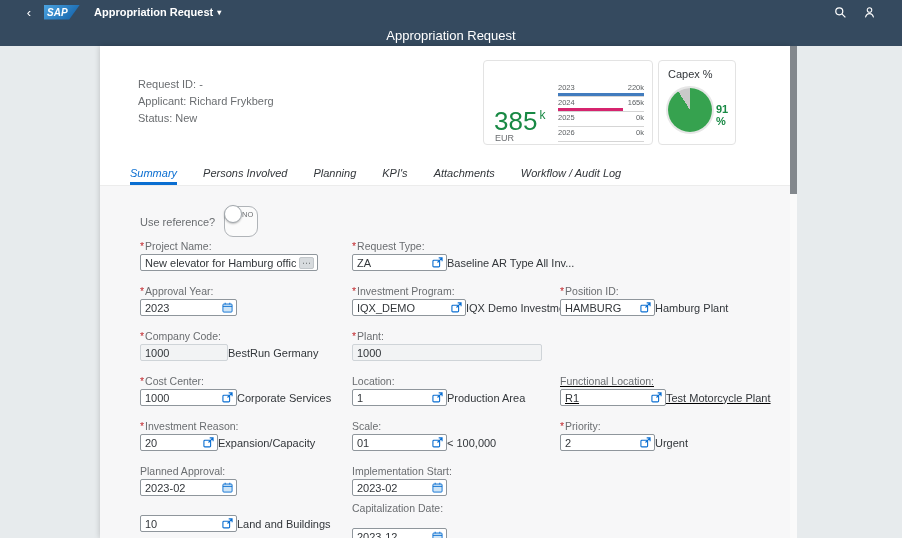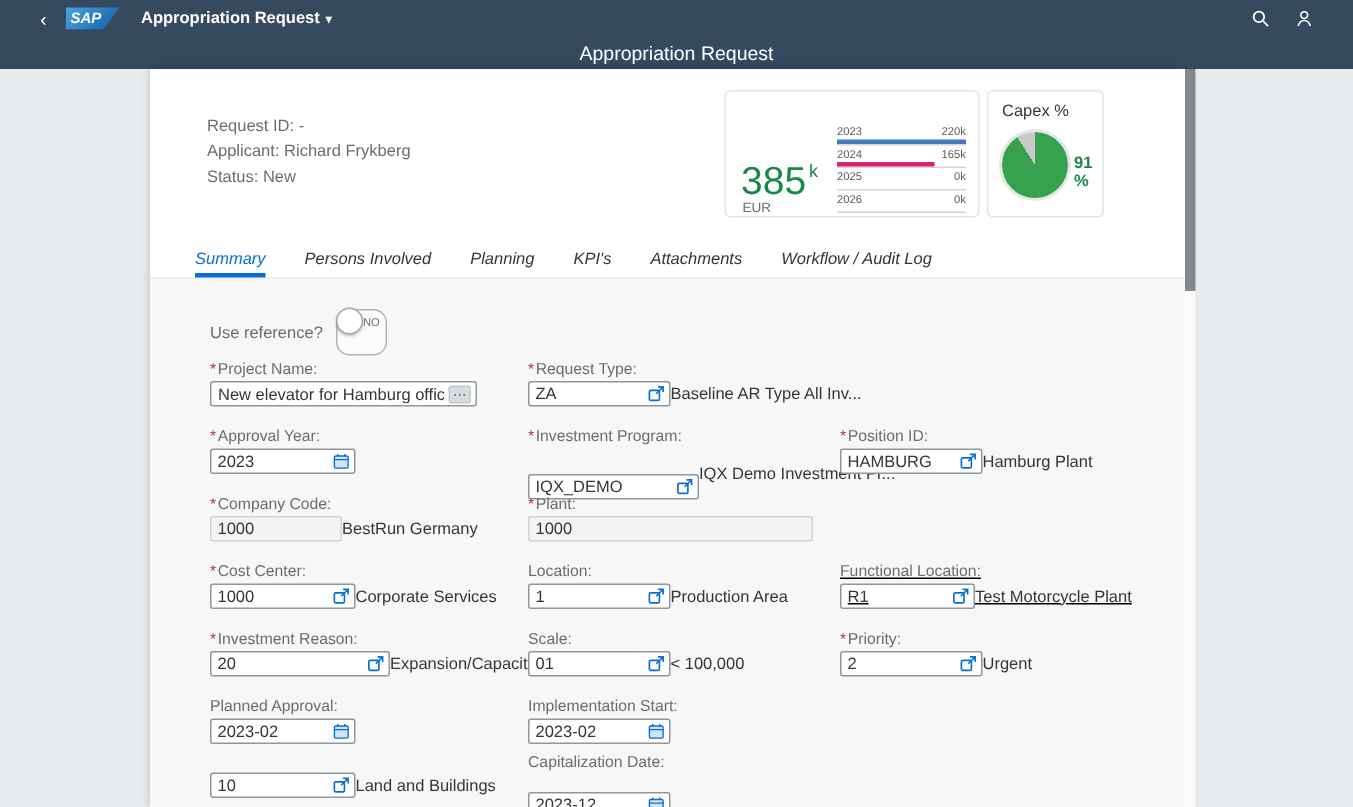--- a/index.html
+++ b/index.html
@@ -238,21 +238,21 @@
                 <line x1="3.5" y1="0.8" x2="3.5" y2="2.6" stroke="#0a6ed1"></line>
                 <line x1="8.5" y1="0.8" x2="8.5" y2="2.6" stroke="#0a6ed1"></line>
               </svg>
             </span>
         </div>
       </div>
     </div>
     <div class="field" style="left:252px; top:99px;">
       <div class="f-label req">Investment Program:</div>
       <div class="f-row">
-        <div class="f-input" style="width:114px;margin-top:17px;">
+        <div class="f-input" style="width:114px;">
           <input value="IQX_DEMO" style="">
           <span class="f-icon">
               <svg width="11" height="11" viewBox="0 0 12 12">
                 <rect x="1" y="3.5" width="7.3" height="7.3" rx="1" fill="none" stroke="#0a6ed1" stroke-width="1.2"></rect>
                 <path d="M6 6 L10.8 1.2 M7.3 1 H11 V4.7" fill="none" stroke="#0a6ed1" stroke-width="1.2"></path>
               </svg>
             </span>
         </div>
         <span class="f-desc">IQX Demo Investment Pr...</span>
       </div>
@@ -317,37 +317,37 @@
                 <path d="M6 6 L10.8 1.2 M7.3 1 H11 V4.7" fill="none" stroke="#0a6ed1" stroke-width="1.2"></path>
               </svg>
             </span>
         </div>
         <span class="f-desc">Production Area</span>
       </div>
     </div>
     <div class="field" style="left:460px; top:189px;text-decoration:underline;">
       <div class="f-label">Functional Location:</div>
       <div class="f-row">
-        <div class="f-input" style="width:90px;">
+        <div class="f-input" style="width:106px;">
           <input value="R1" style="">
           <span class="f-icon">
               <svg width="11" height="11" viewBox="0 0 12 12">
                 <rect x="1" y="3.5" width="7.3" height="7.3" rx="1" fill="none" stroke="#0a6ed1" stroke-width="1.2"></rect>
                 <path d="M6 6 L10.8 1.2 M7.3 1 H11 V4.7" fill="none" stroke="#0a6ed1" stroke-width="1.2"></path>
               </svg>
             </span>
         </div>
         <span class="f-desc">Test Motorcycle Plant</span>
       </div>
     </div>
 
     <div class="field" style="left:40px; top:234px;">
       <div class="f-label req">Investment Reason:</div>
       <div class="f-row">
-        <div class="f-input" style="width:120px;">
+        <div class="f-input" style="width:78px;">
           <input value="20" style="">
           <span class="f-icon">
               <svg width="11" height="11" viewBox="0 0 12 12">
                 <rect x="1" y="3.5" width="7.3" height="7.3" rx="1" fill="none" stroke="#0a6ed1" stroke-width="1.2"></rect>
                 <path d="M6 6 L10.8 1.2 M7.3 1 H11 V4.7" fill="none" stroke="#0a6ed1" stroke-width="1.2"></path>
               </svg>
             </span>
         </div>
         <span class="f-desc">Expansion/Capacity</span>
       </div>

